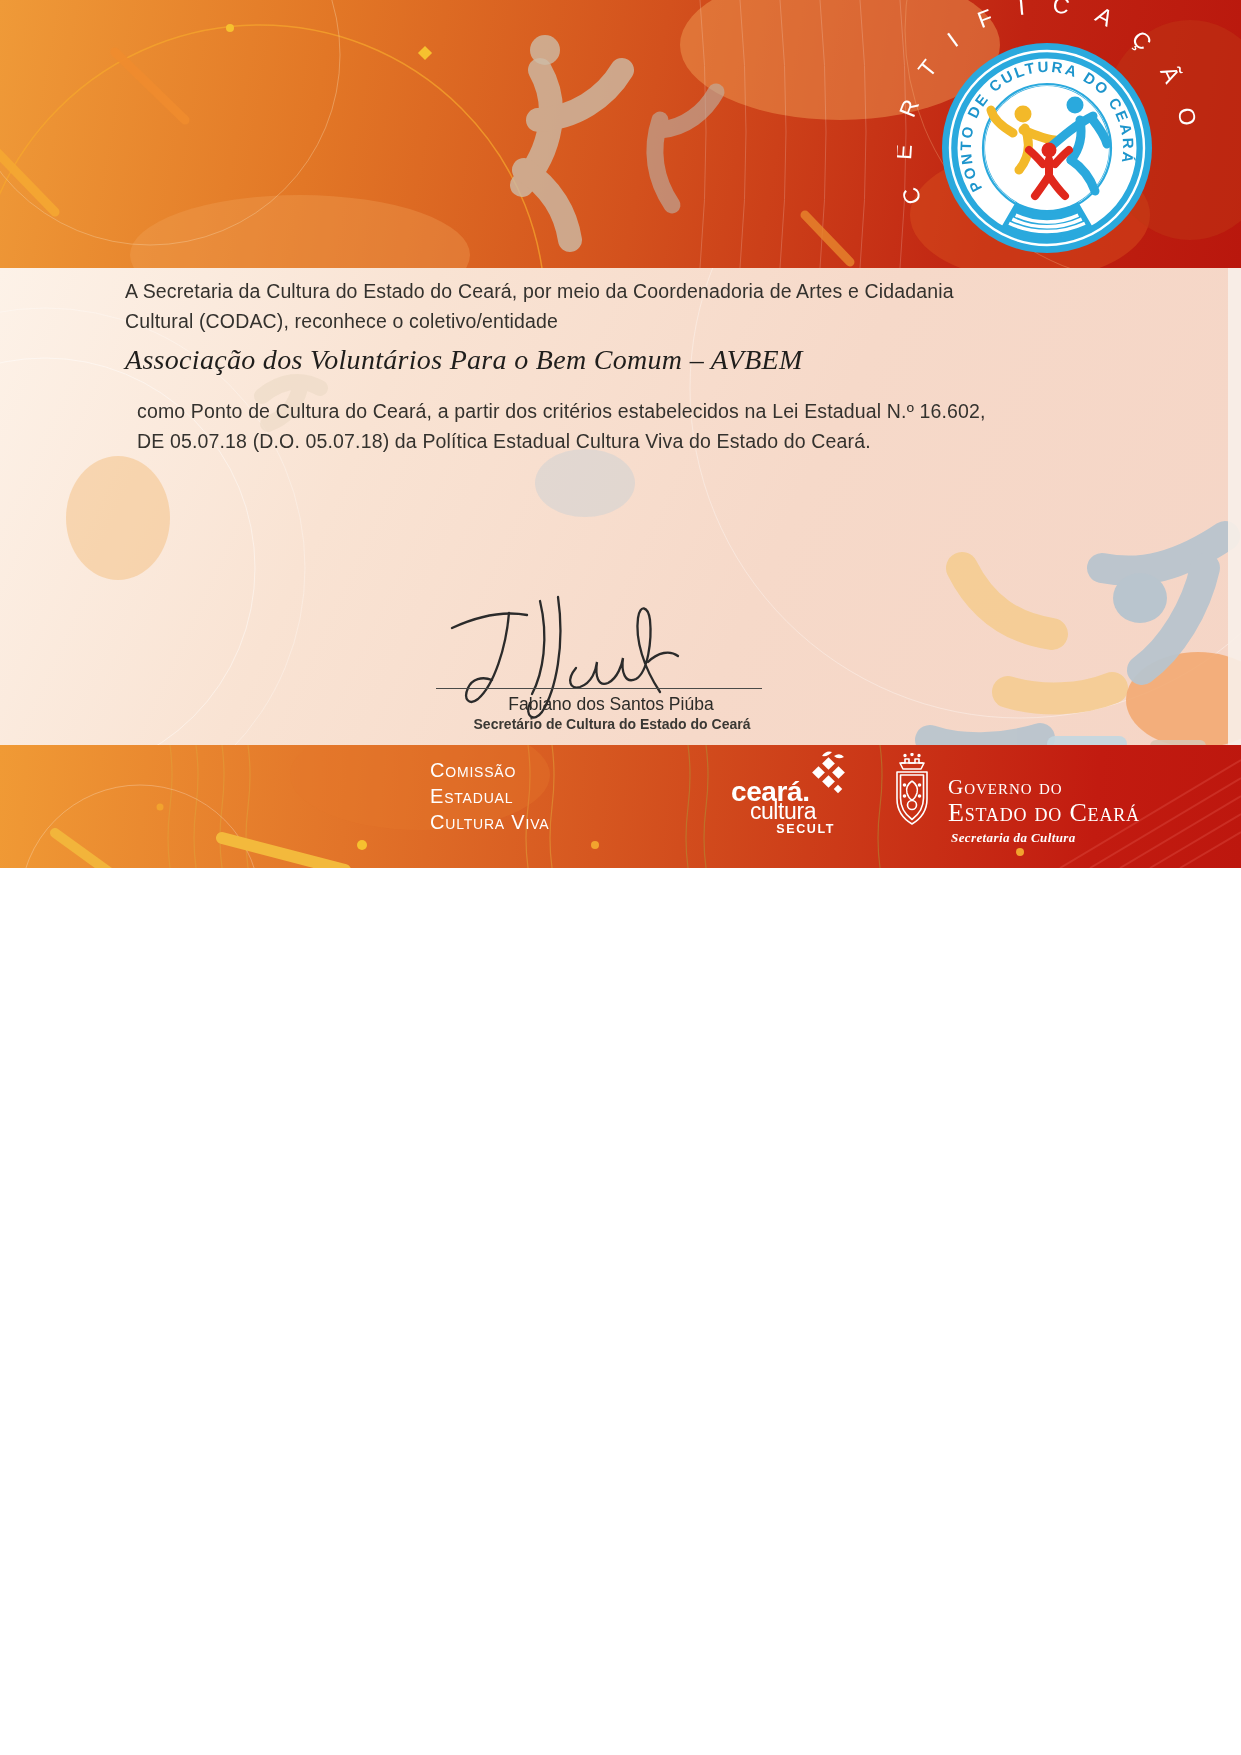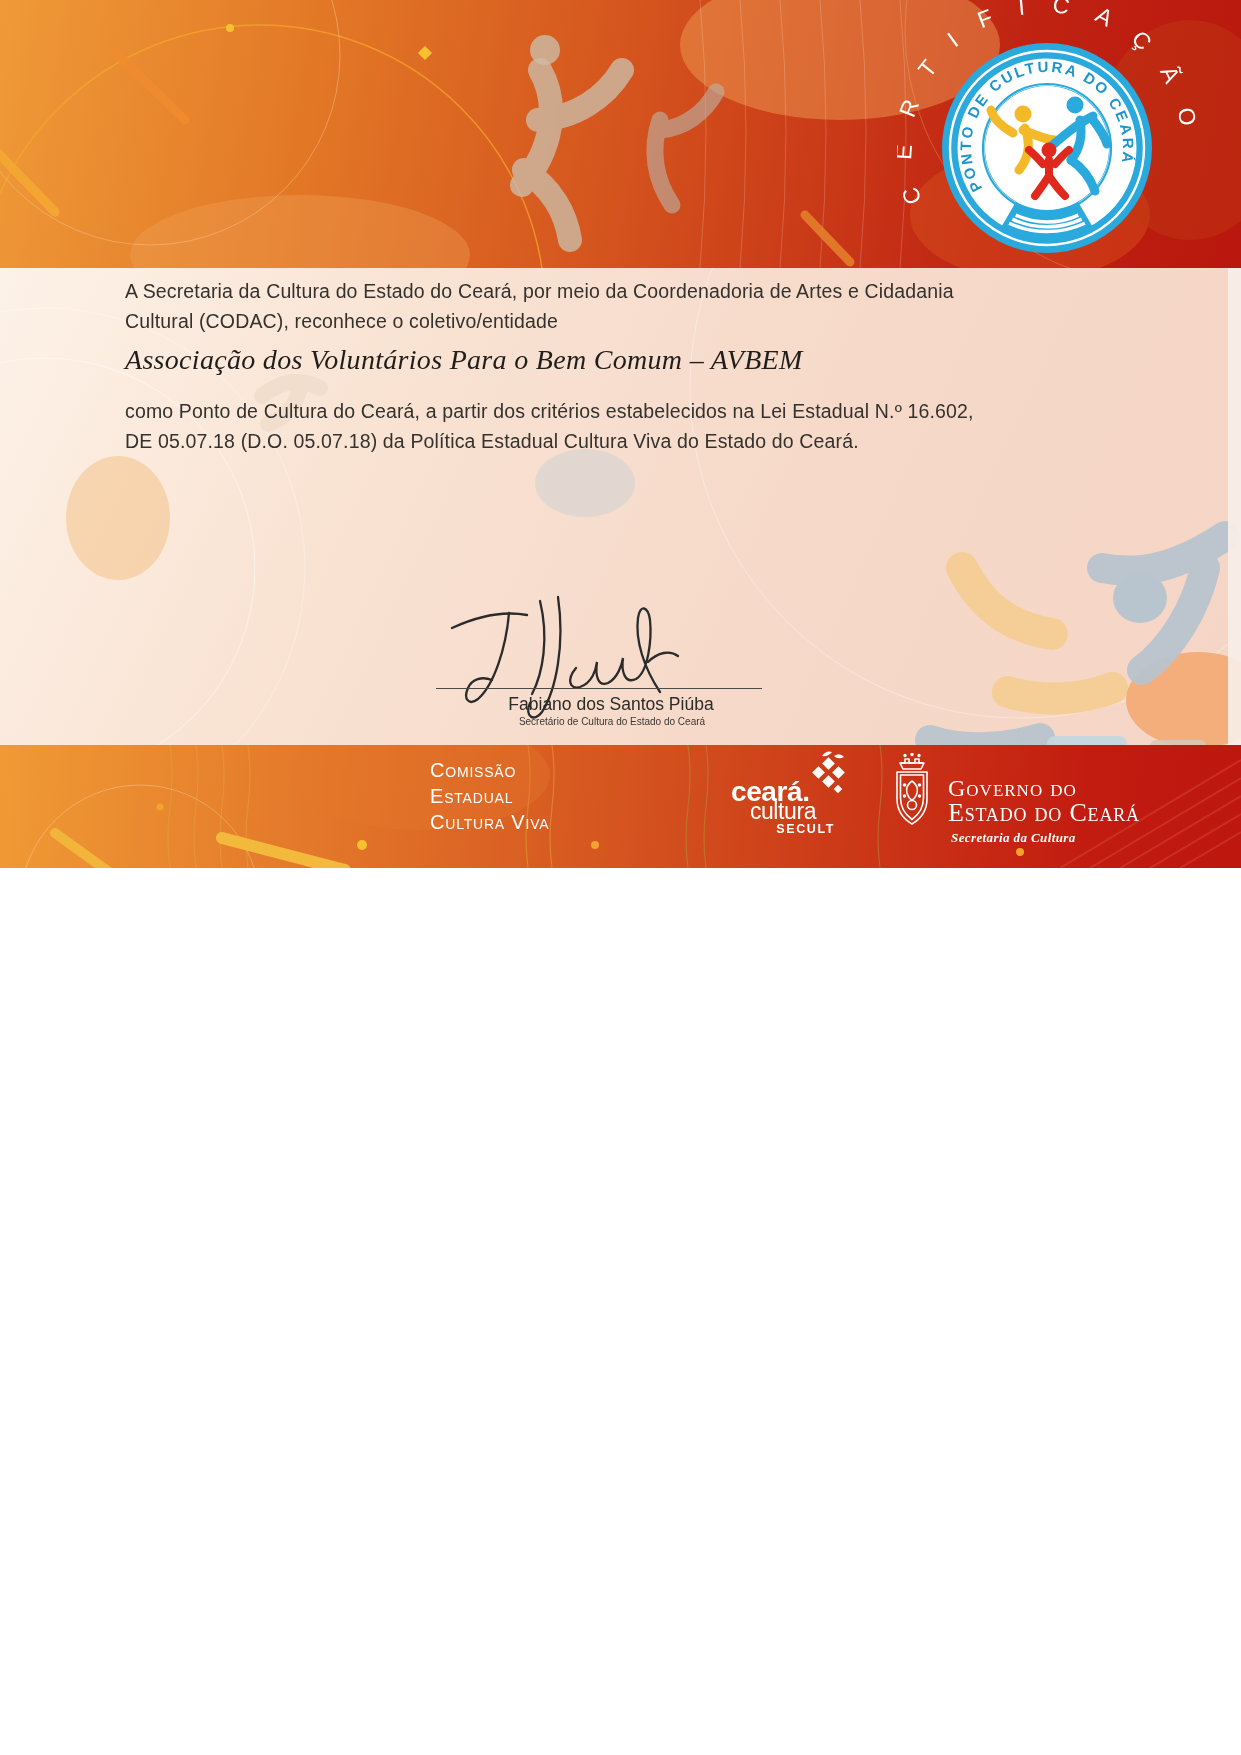--- a/index.html
+++ b/index.html
@@ -18,34 +18,34 @@
 
   .par{position:absolute;color:#34322e;font-size:19.5px;line-height:30px;white-space:pre-line;letter-spacing:.15px;}
   .entity{position:absolute;left:125px;top:344px;font-family:"Liberation Serif",serif;
     font-style:italic;font-size:28px;color:#1f1e1c;letter-spacing:.3px;}
   .place-date{position:absolute;left:125px;top:584px;width:841px;text-align:right;
     font-size:20px;color:#2f2d2a;}
   .sig-line{position:absolute;left:436px;top:688px;width:326px;border-top:1.4px solid #4a4a48;}
   .sig-name{position:absolute;left:448px;top:694px;width:326px;text-align:center;
     font-size:17.5px;color:#2c2b28;}
   .sig-role{position:absolute;left:410px;top:716px;width:404px;text-align:center;
-    font-size:10px;color:#3a3834;}
+    font-size:14px;color:#3a3834;font-weight:bold;}
 
   
   .band-bottom{position:absolute;left:0;top:745px;width:1241px;height:123px;
     background:linear-gradient(95deg,#f09a35 0%,#e27429 28%,#d24d1d 55%,#c21b10 88%,#bd170e 100%);}
   .band-bottom svg.bdeco{position:absolute;left:0;top:0;}
 
   .comissao{position:absolute;left:430px;top:757px;width:267px;text-align:left;color:#fff;
     font-variant:small-caps;font-size:20px;line-height:26px;letter-spacing:.8px;}
   .cc-w1{position:absolute;left:731px;top:776px;color:#fff;font-weight:bold;font-size:28px;letter-spacing:-.4px;}
   .cc-w2{position:absolute;left:731px;top:798px;width:104px;text-align:center;color:#fff;font-weight:normal;font-size:23px;letter-spacing:-.4px;}
   .cc-w3{position:absolute;left:731px;top:822px;width:104px;text-align:right;color:#fff;font-weight:bold;font-size:12.5px;letter-spacing:1.6px;}
   .gov1{position:absolute;left:948px;top:775px;color:#fff;font-family:"Liberation Serif",serif;
-    font-variant:small-caps;font-size:24px;letter-spacing:1px;}
+    font-variant:small-caps;font-size:21px;letter-spacing:1px;}
   .gov2{position:absolute;left:948px;top:798px;color:#fff;font-family:"Liberation Serif",serif;
     font-variant:small-caps;font-size:26px;letter-spacing:.8px;}
   .gov3{position:absolute;left:951px;top:830px;color:#fff;font-family:Liberation Serif, serif;
     font-style:italic;font-weight:bold;font-size:13px;letter-spacing:.4px;}
 </style>
 </head>
 <body>
 
 <div class="page">
 
@@ -176,21 +176,21 @@
 
     <rect x="1047" y="468" width="80" height="16" rx="8" fill="#c3d7e0" opacity="0.9"></rect>
     <rect x="1150" y="472" width="56" height="12" rx="6" fill="#d9c8b4" opacity="0.9"></rect>
   </svg>
 
   <div class="par" style="left:125px;top:276px;width:870px;">A Secretaria da Cultura do Estado do Ceará, por meio da Coordenadoria de Artes e Cidadania
 Cultural (CODAC), reconhece o coletivo/entidade</div>
 
   <div class="entity">Associação dos Voluntários Para o Bem Comum – AVBEM</div>
 
-  <div class="par" style="left:125px;top:396px;width:880px;">como Ponto de Cultura do Ceará, a partir dos critérios estabelecidos na Lei Estadual N.º 16.602,
+  <div class="par" style="left:137px;top:396px;width:880px;">como Ponto de Cultura do Ceará, a partir dos critérios estabelecidos na Lei Estadual N.º 16.602,
 DE 05.07.18 (D.O. 05.07.18) da Política Estadual Cultura Viva do Estado do Ceará.</div>
 
 
 
   <svg style="position:absolute;left:430px;top:590px;" width="260" height="130" viewBox="430 590 260 130">
     <g fill="none" stroke="#2b2b2b" stroke-width="2.3" stroke-linecap="round">
       <path d="M452 628 C478 616 505 611 527 615"></path>
       <path d="M509 613 C506 648 494 685 478 699 C469 706 463 699 468 688 C472 679 482 676 492 680"></path>
       <path d="M540 601 C549 638 543 673 532 694"></path>
       <path d="M558 597 C565 645 556 690 542 712 C534 723 524 716 530 703"></path>

